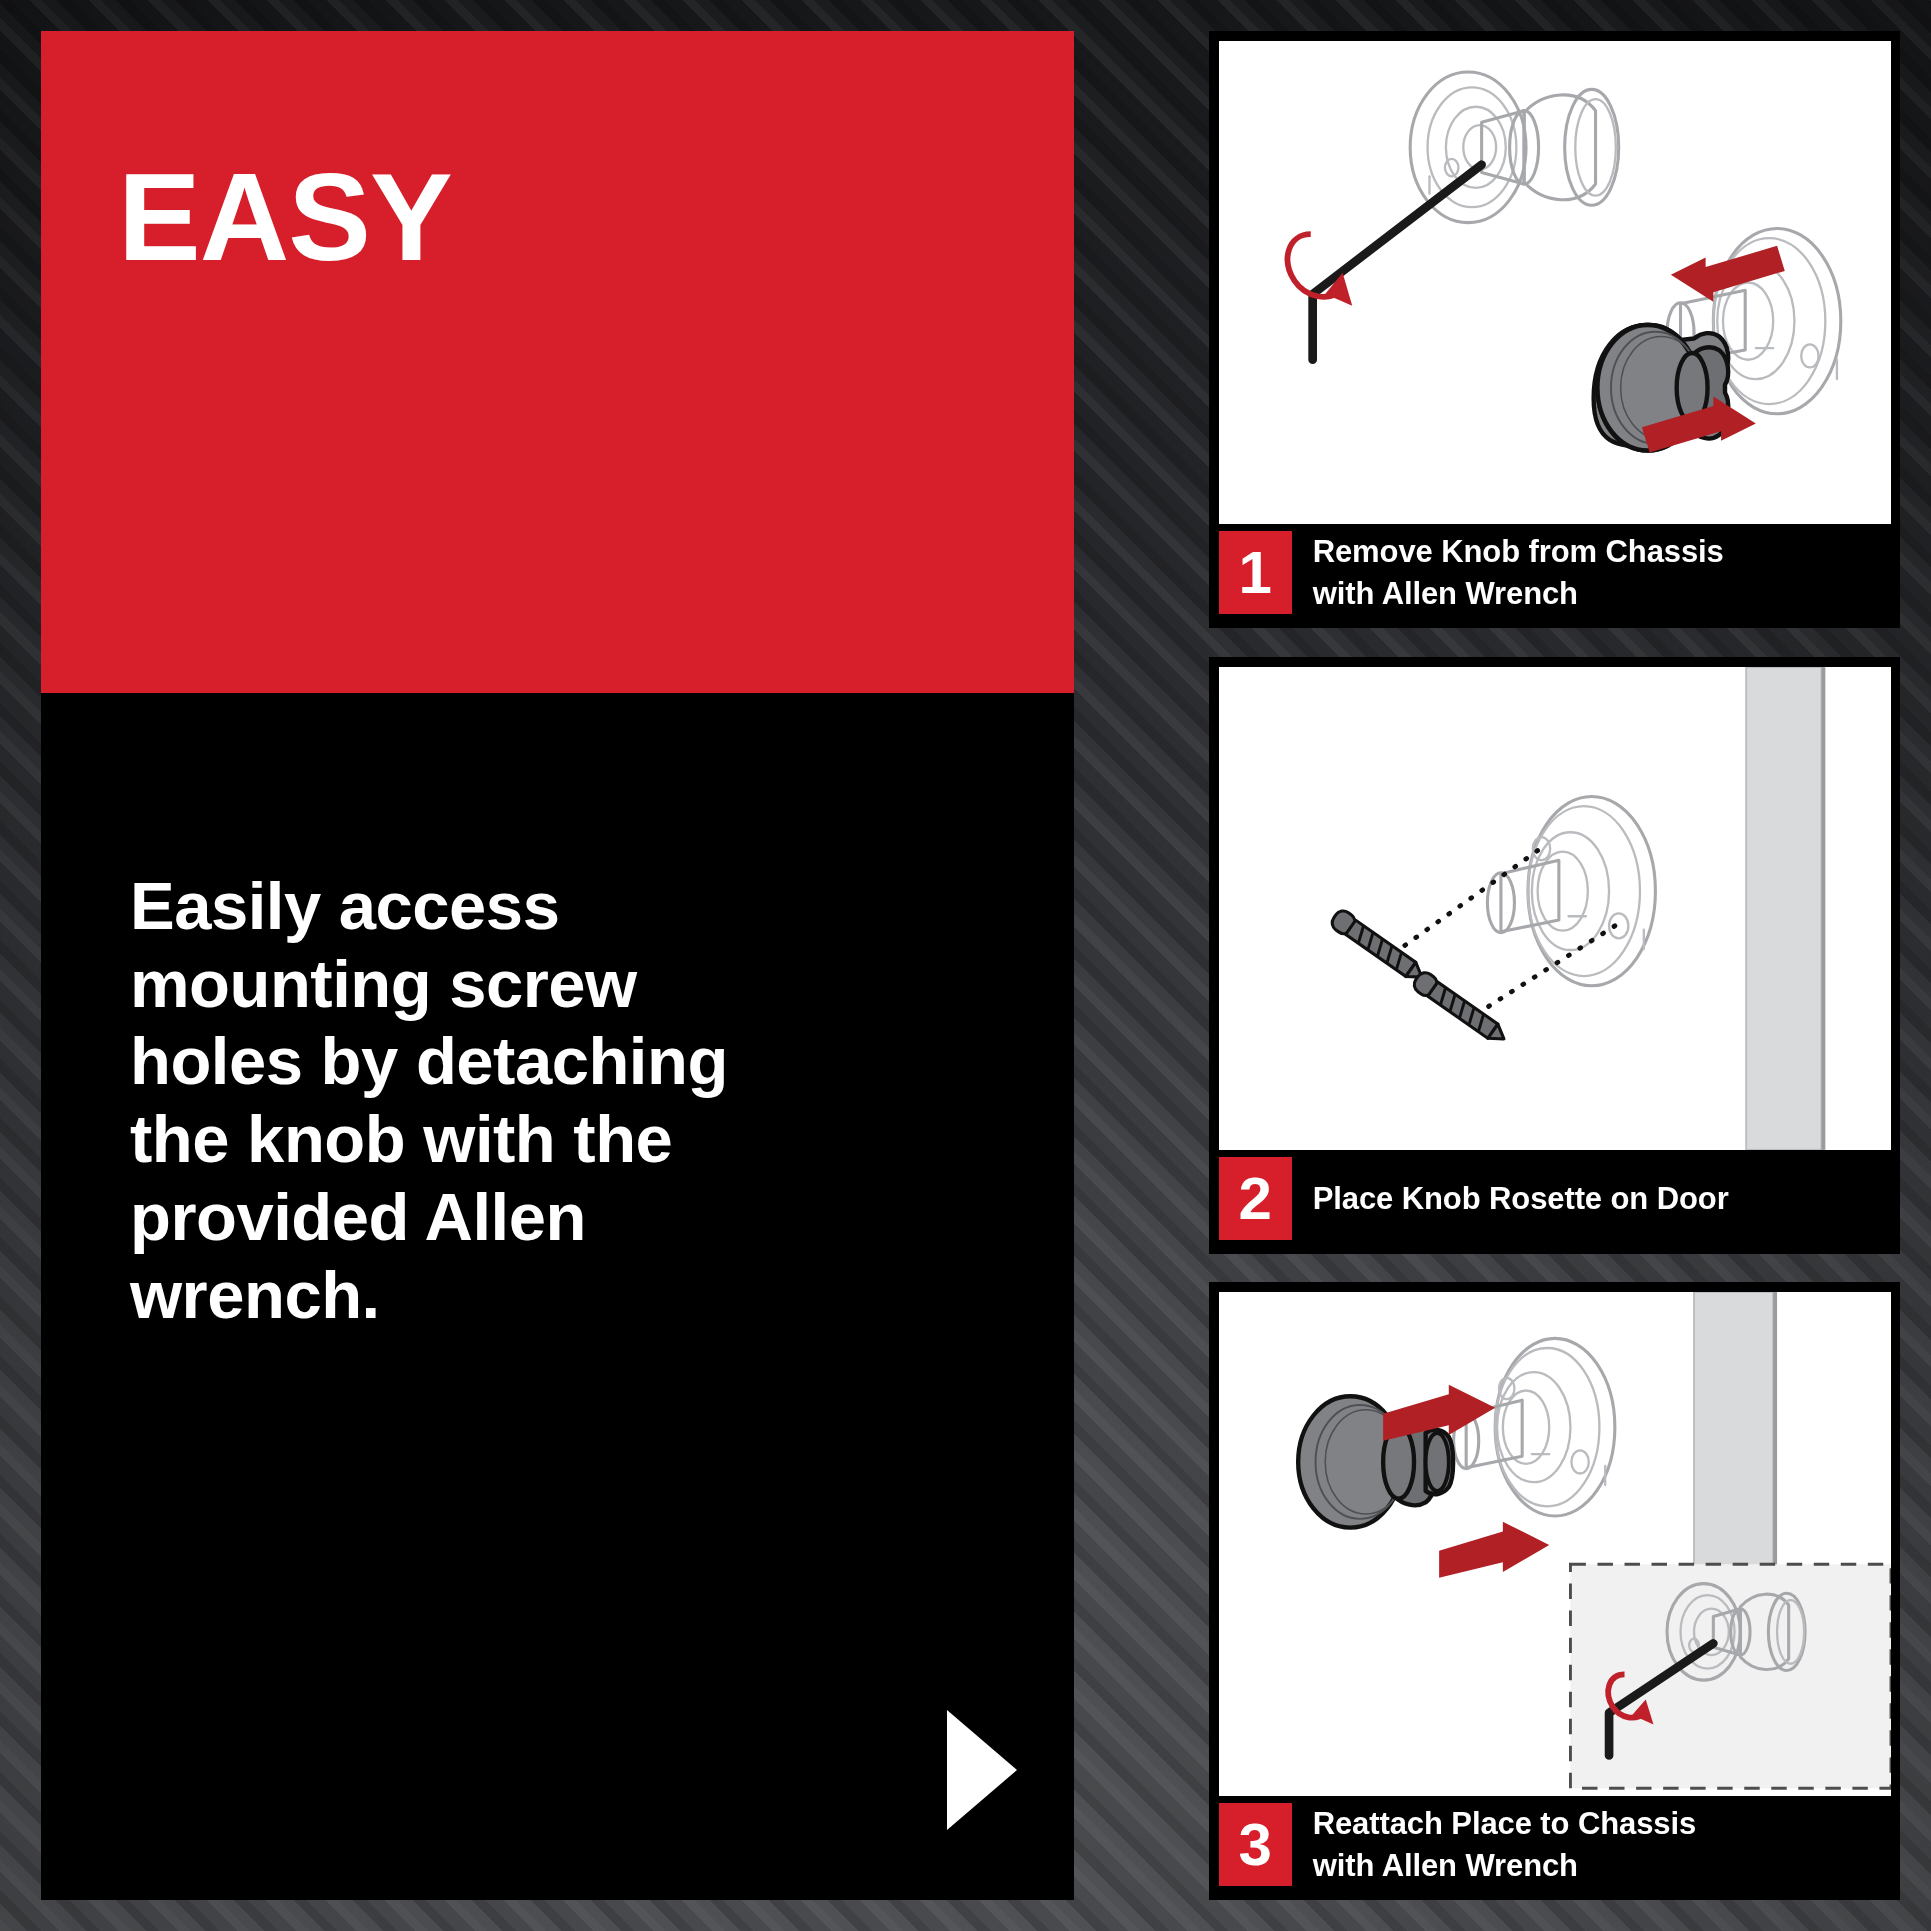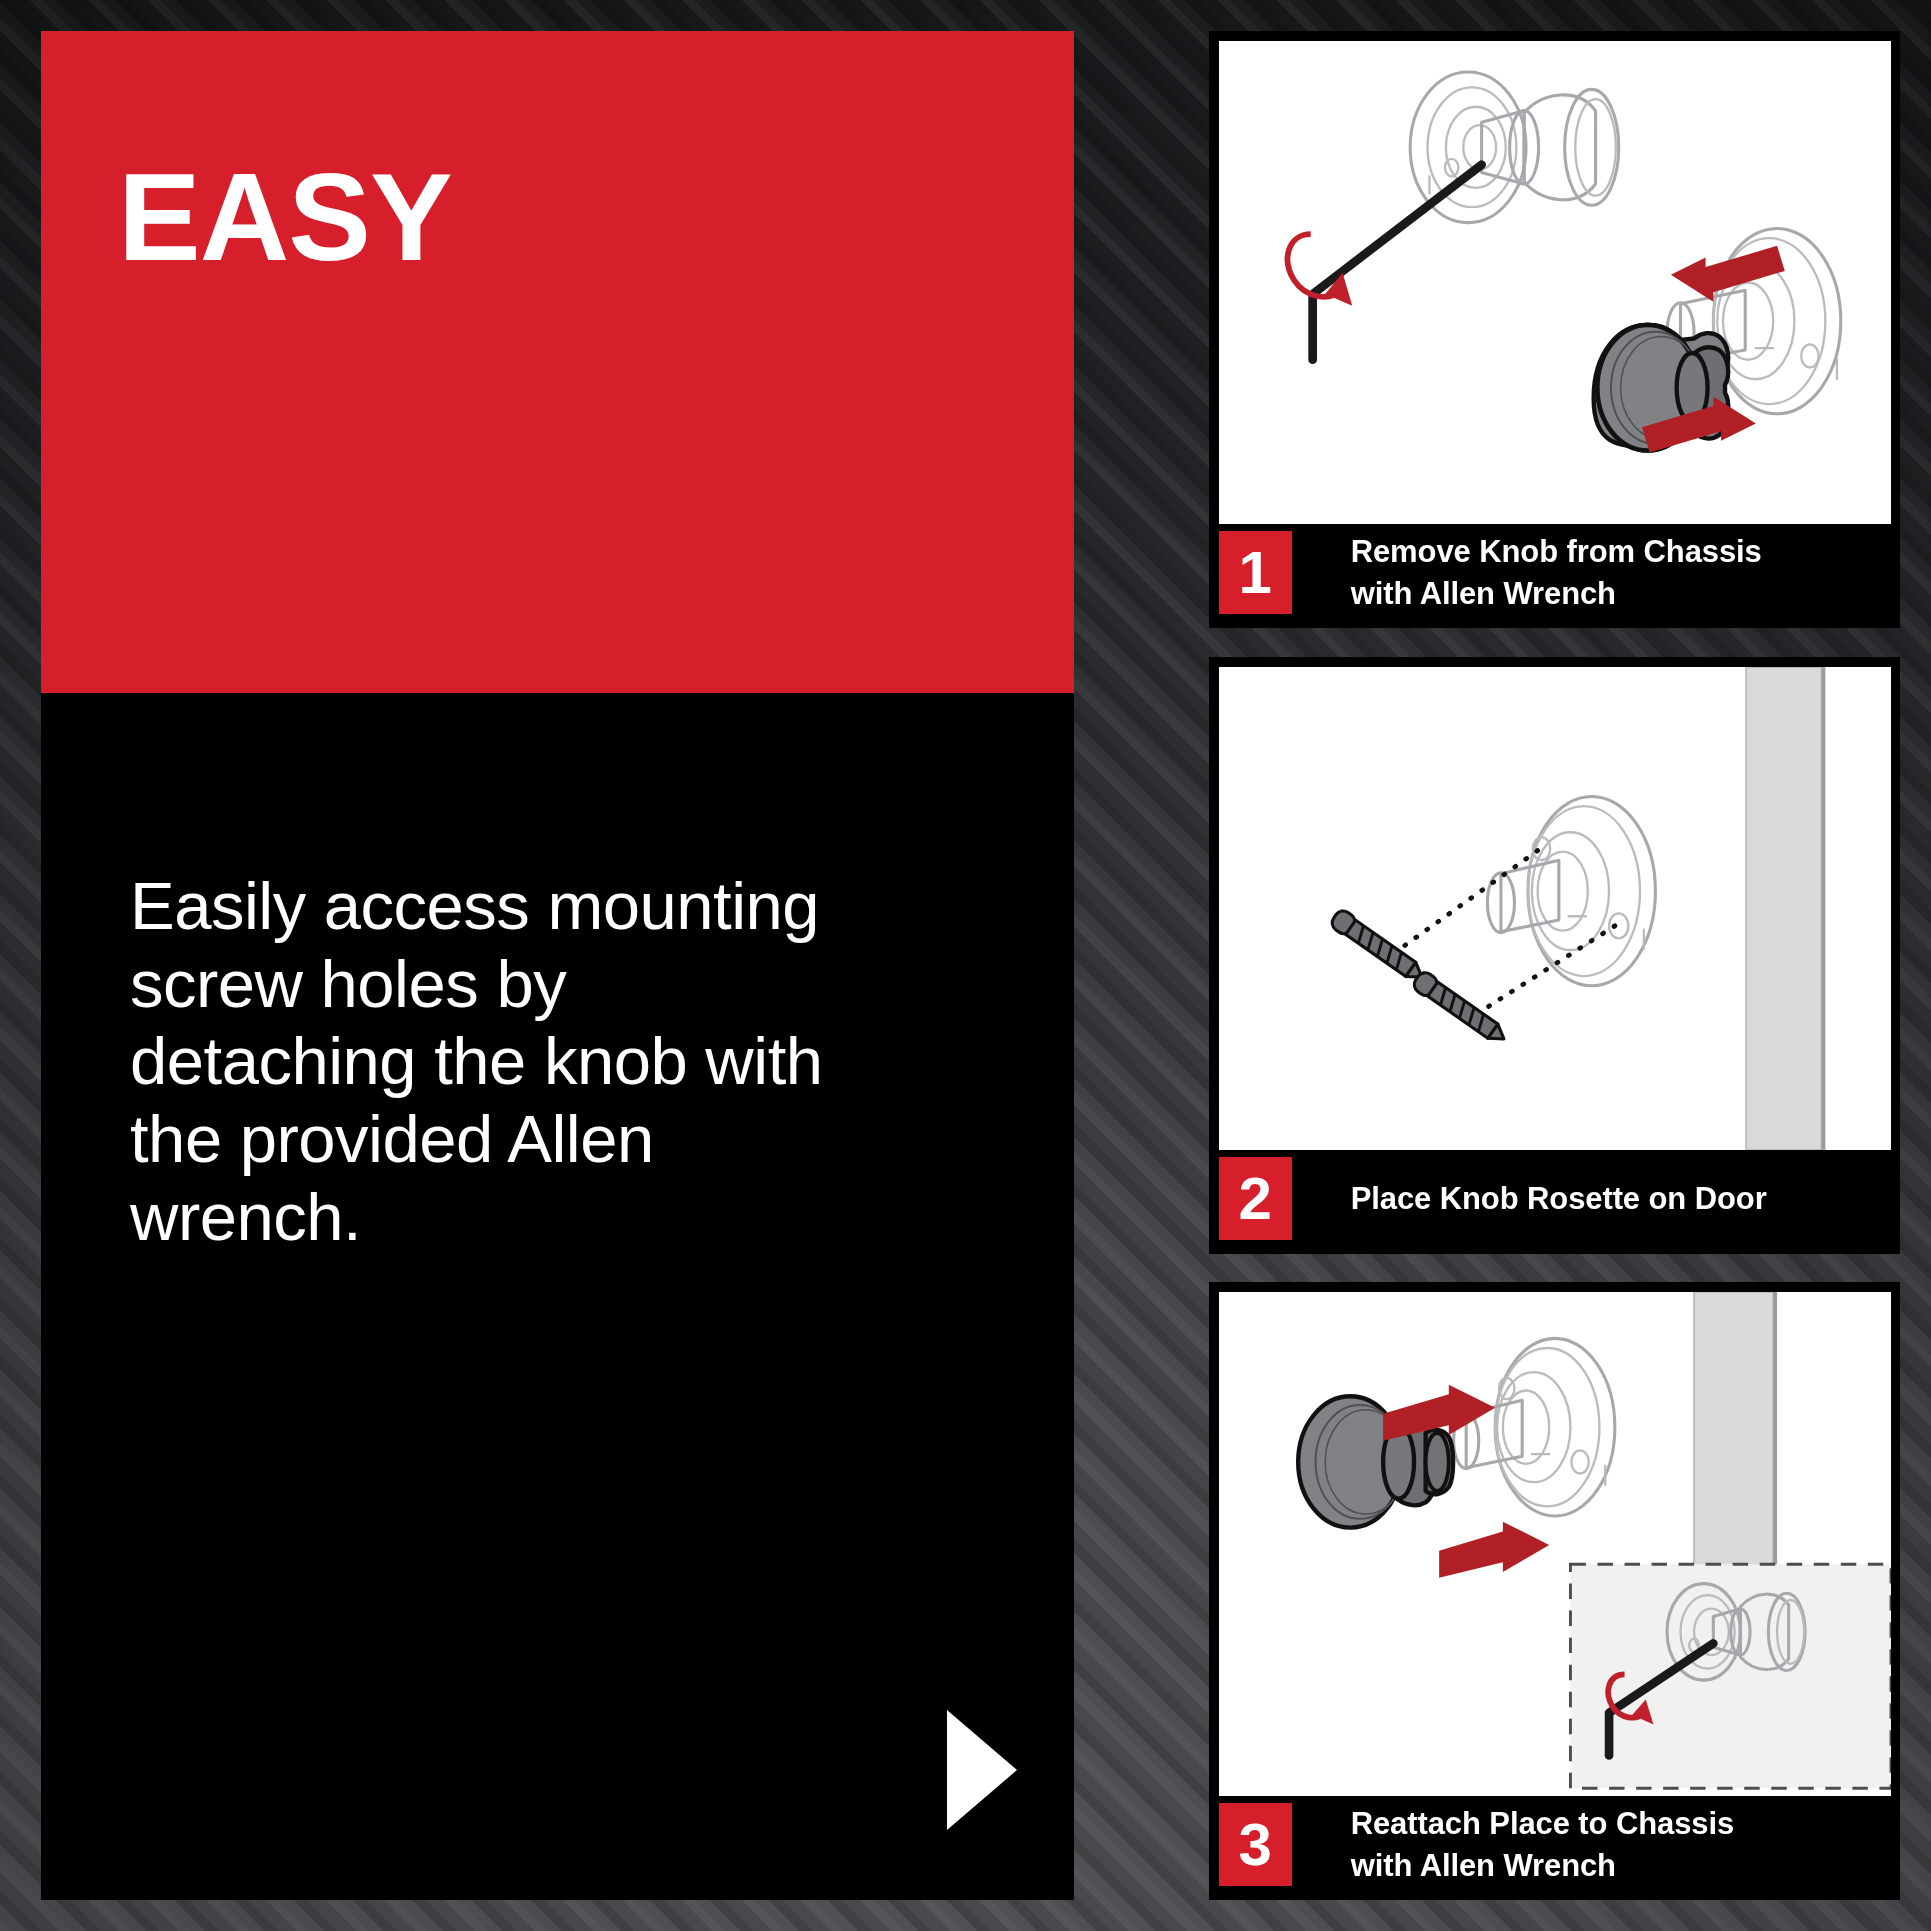--- a/index.html
+++ b/index.html
@@ -93,21 +93,21 @@
     height: 1207px;
     background: #000000;
   }
   #body-copy {
     position: absolute;
     left: 89px;
     top: 174px;
     width: 695px;
     color: #ffffff;
     font-family: "Liberation Sans", sans-serif;
-    font-weight: 400;
+    font-weight: 700;
     font-size: 67px;
     line-height: 1.16;
     letter-spacing: -0.5px;
   }
   #play-arrow {
     position: absolute;
     left: 906px;
     top: 1017px;
     width: 0;
     height: 0;
@@ -177,21 +177,20 @@
     padding-left: 21px;
     color: #ffffff;
     font-family: "Liberation Sans", sans-serif;
     font-weight: bold;
     font-size: 31px;
     line-height: 42px;
     display: flex;
     flex-direction: column;
     justify-content: center;
     letter-spacing: -0.1px;
-    margin-left: 38px;
   }
   .step-text span { display: block; white-space: nowrap; }
 
   
   .outline-gray { fill: none; stroke: #a6a8ab; stroke-width: 3.2; stroke-linejoin: round; stroke-linecap: round; }
   .outline-gray-thin { fill: none; stroke: #b9bbbe; stroke-width: 2.4; stroke-linejoin: round; stroke-linecap: round; }
   .outline-dark { fill: none; stroke: #1a1a1a; stroke-width: 4.5; stroke-linejoin: round; stroke-linecap: round; }
   .knob-body { fill: #808285; stroke: #111111; stroke-width: 4.5; stroke-linejoin: round; }
   .knob-body-dark { fill: #6d6f72; stroke: #111111; stroke-width: 4.5; stroke-linejoin: round; }
   .arrow-red { fill: #b02025; }

